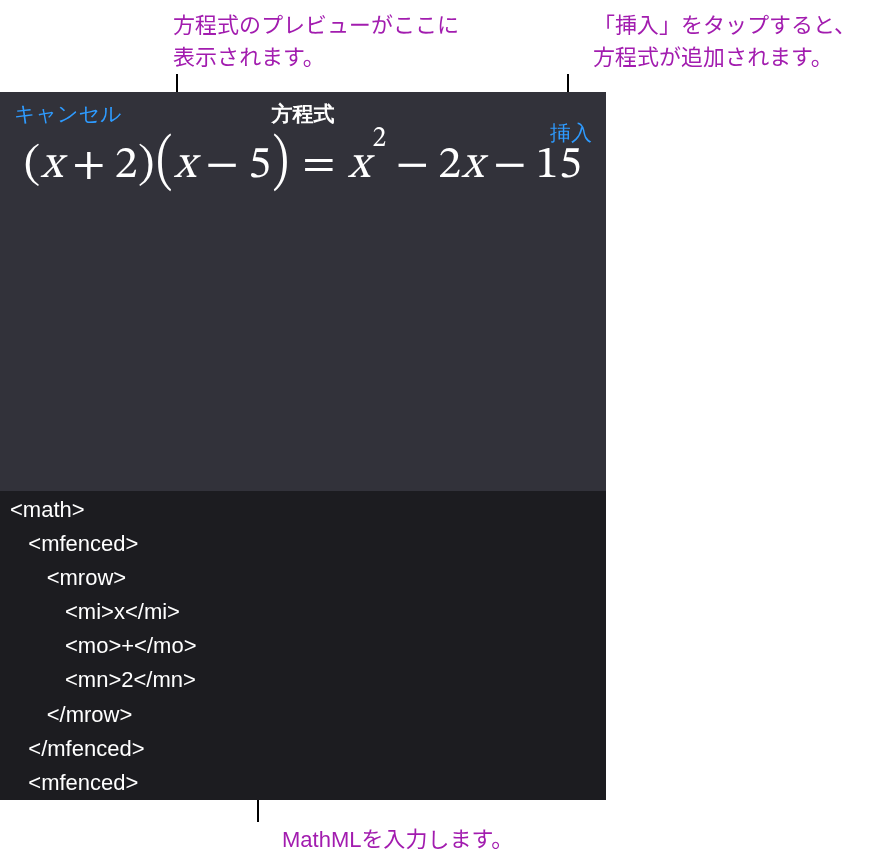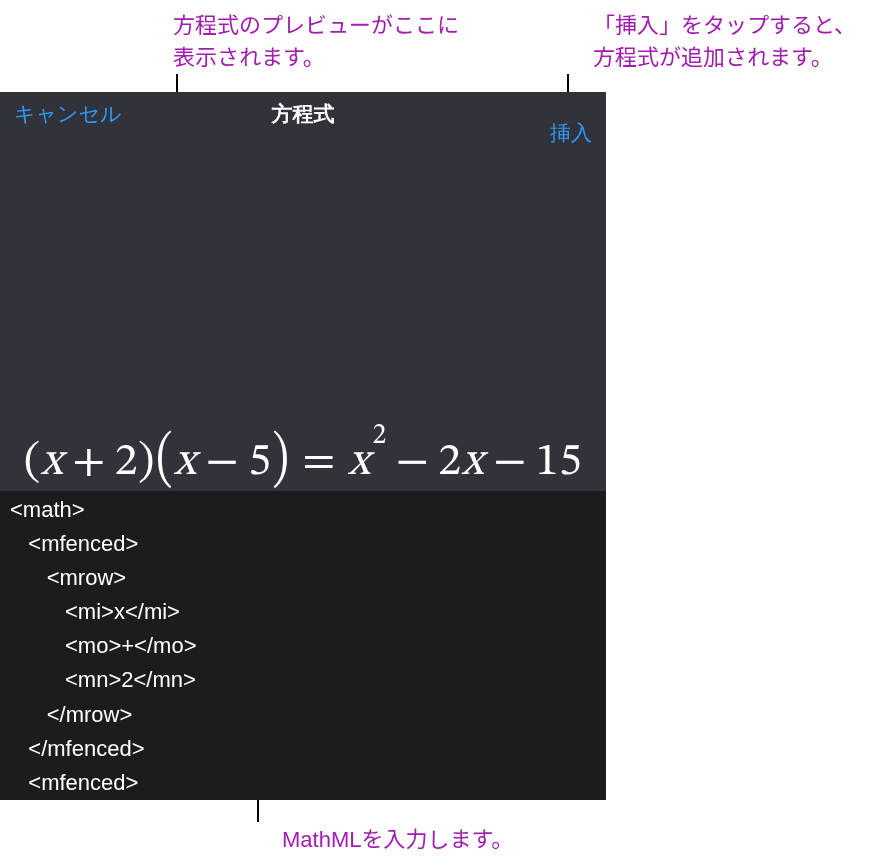--- a/index.html
+++ b/index.html
@@ -64,21 +64,21 @@
     padding: 0 14px;
     cursor: pointer;
   }
   .nav-left { left: 0; }
   .nav-right { right: 0; margin-top: 19px; }
 
   
   .preview {
     height: 355px;
     display: flex;
-    align-items: flex-end;
+    align-items: flex-start;
     justify-content: center;
     padding: 0 6px;
     box-sizing: border-box;
   }
   .equation {
     color: #fff;
     font-family: "STIX Two Math", "Cambria Math", "Times New Roman", Georgia, serif;
     font-size: 46px;
     white-space: nowrap;
     letter-spacing: 0.5px;

